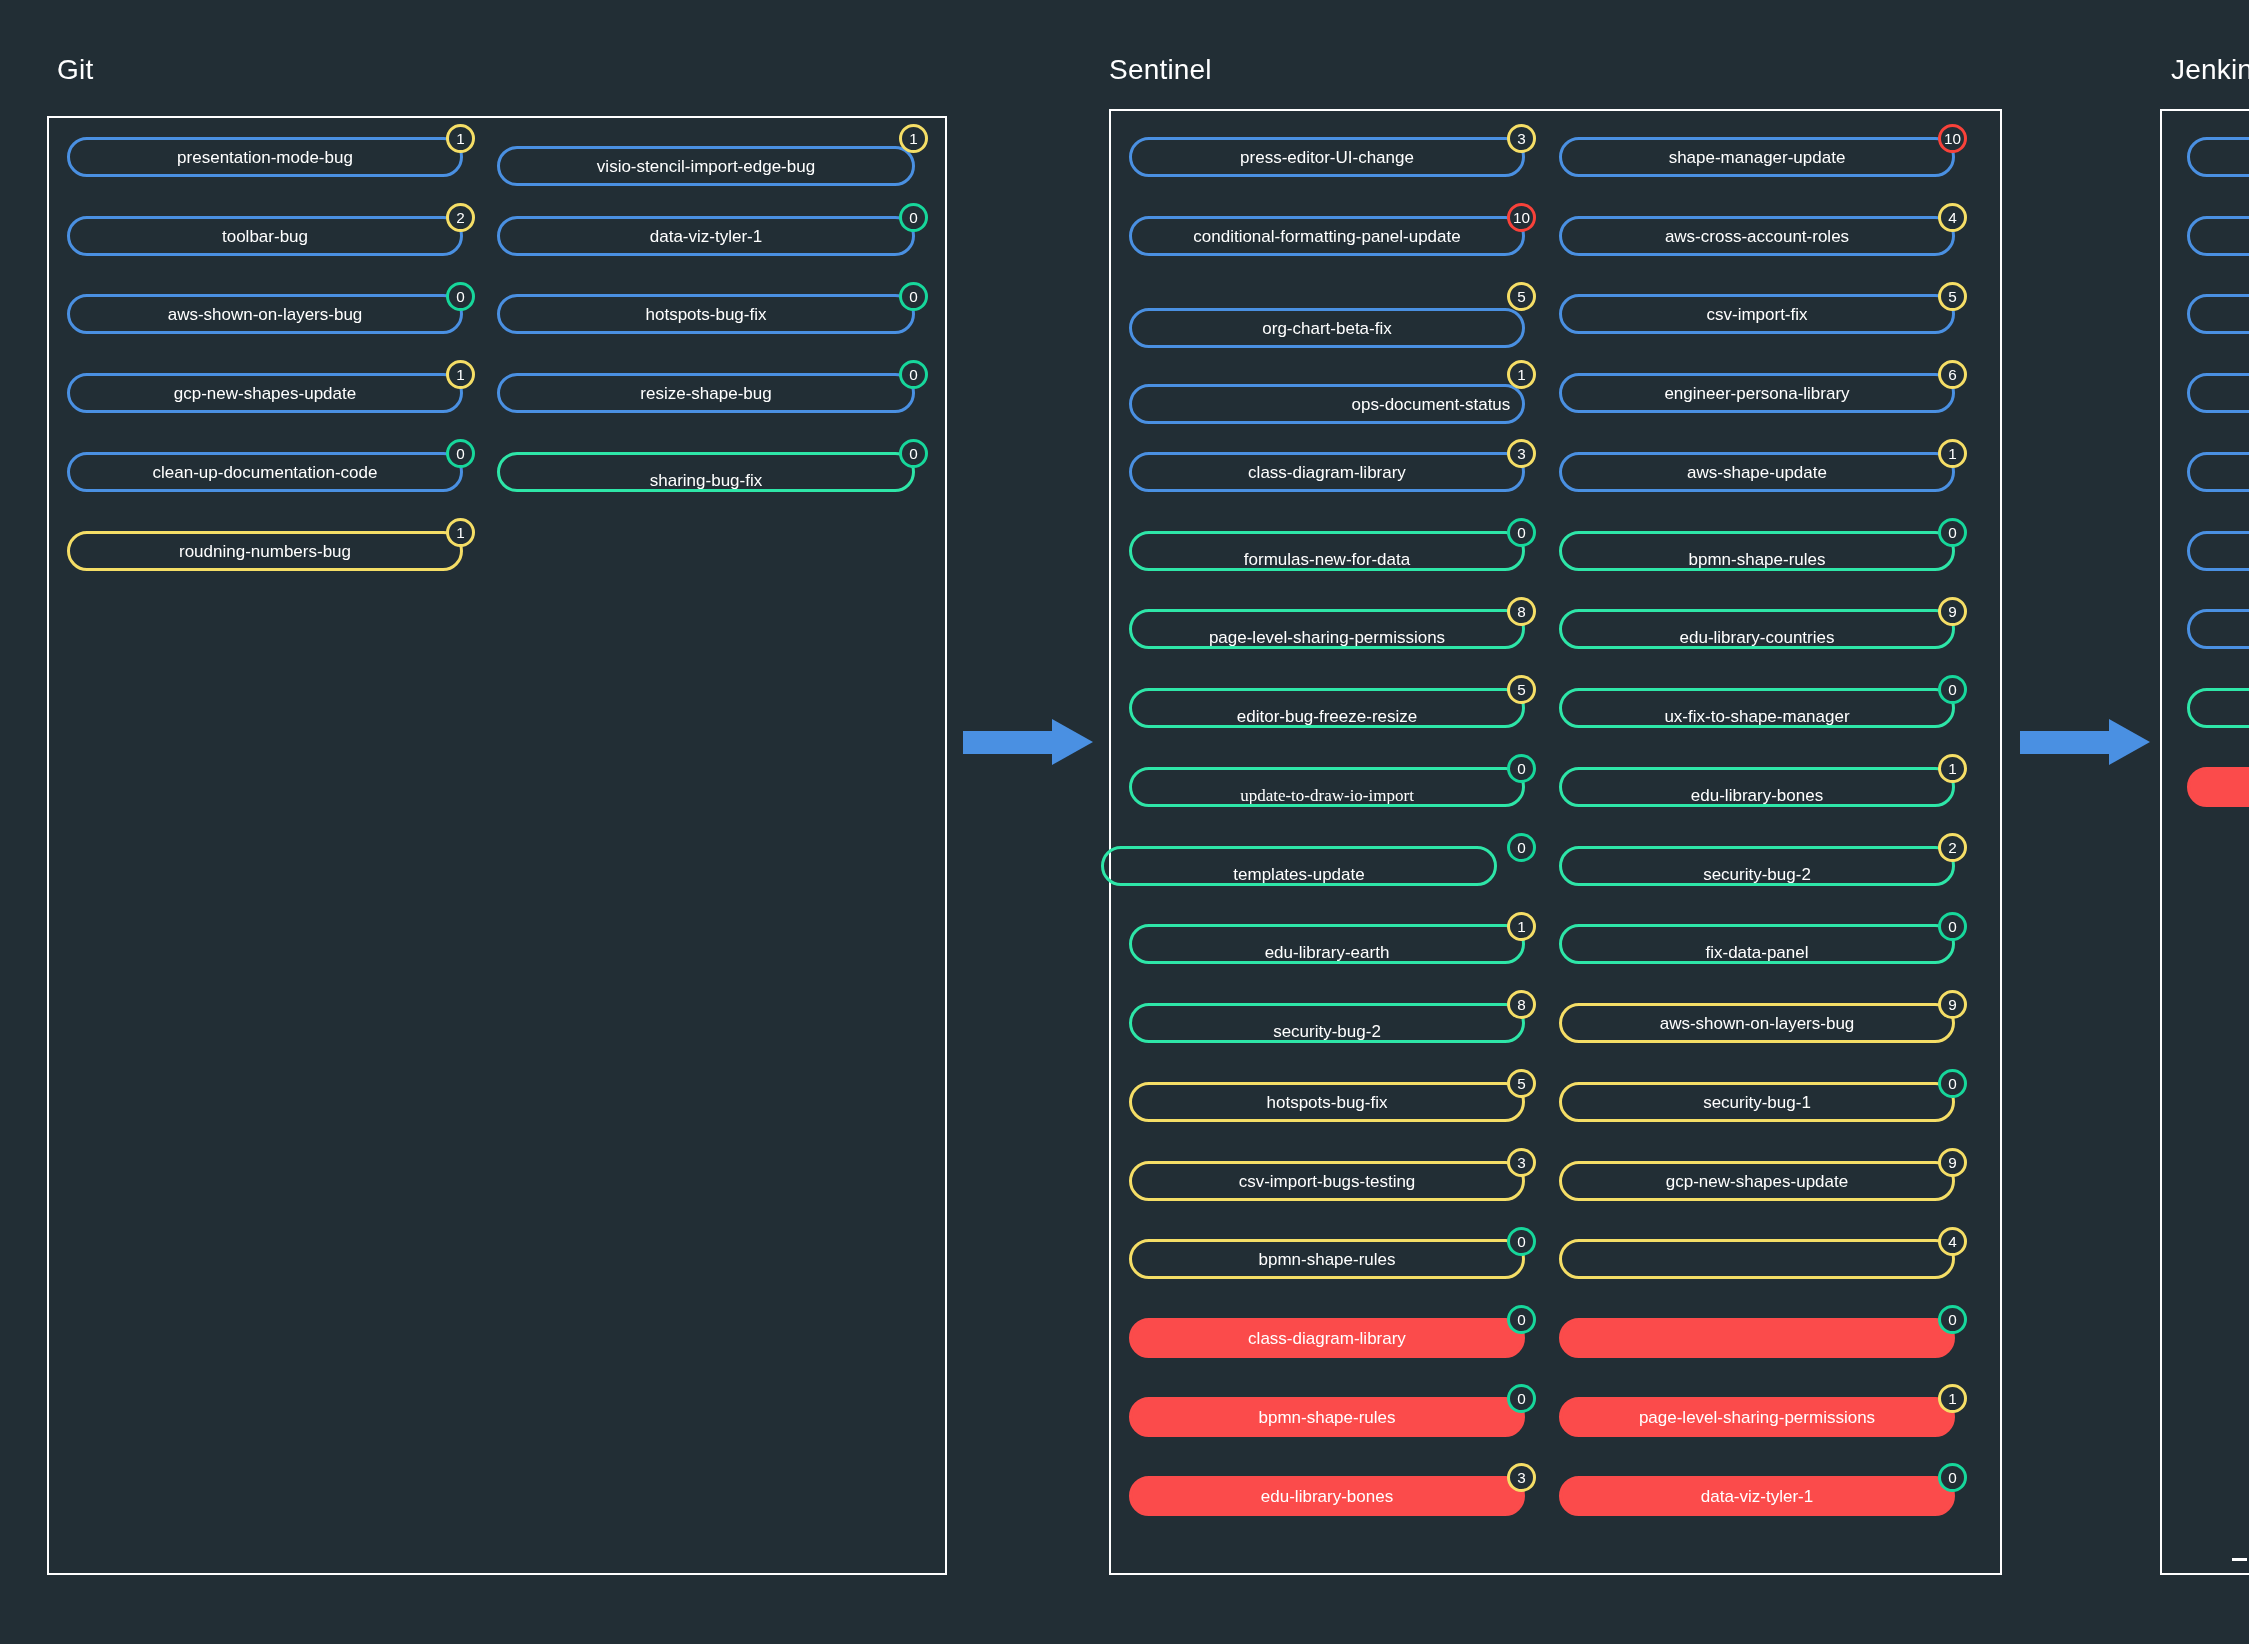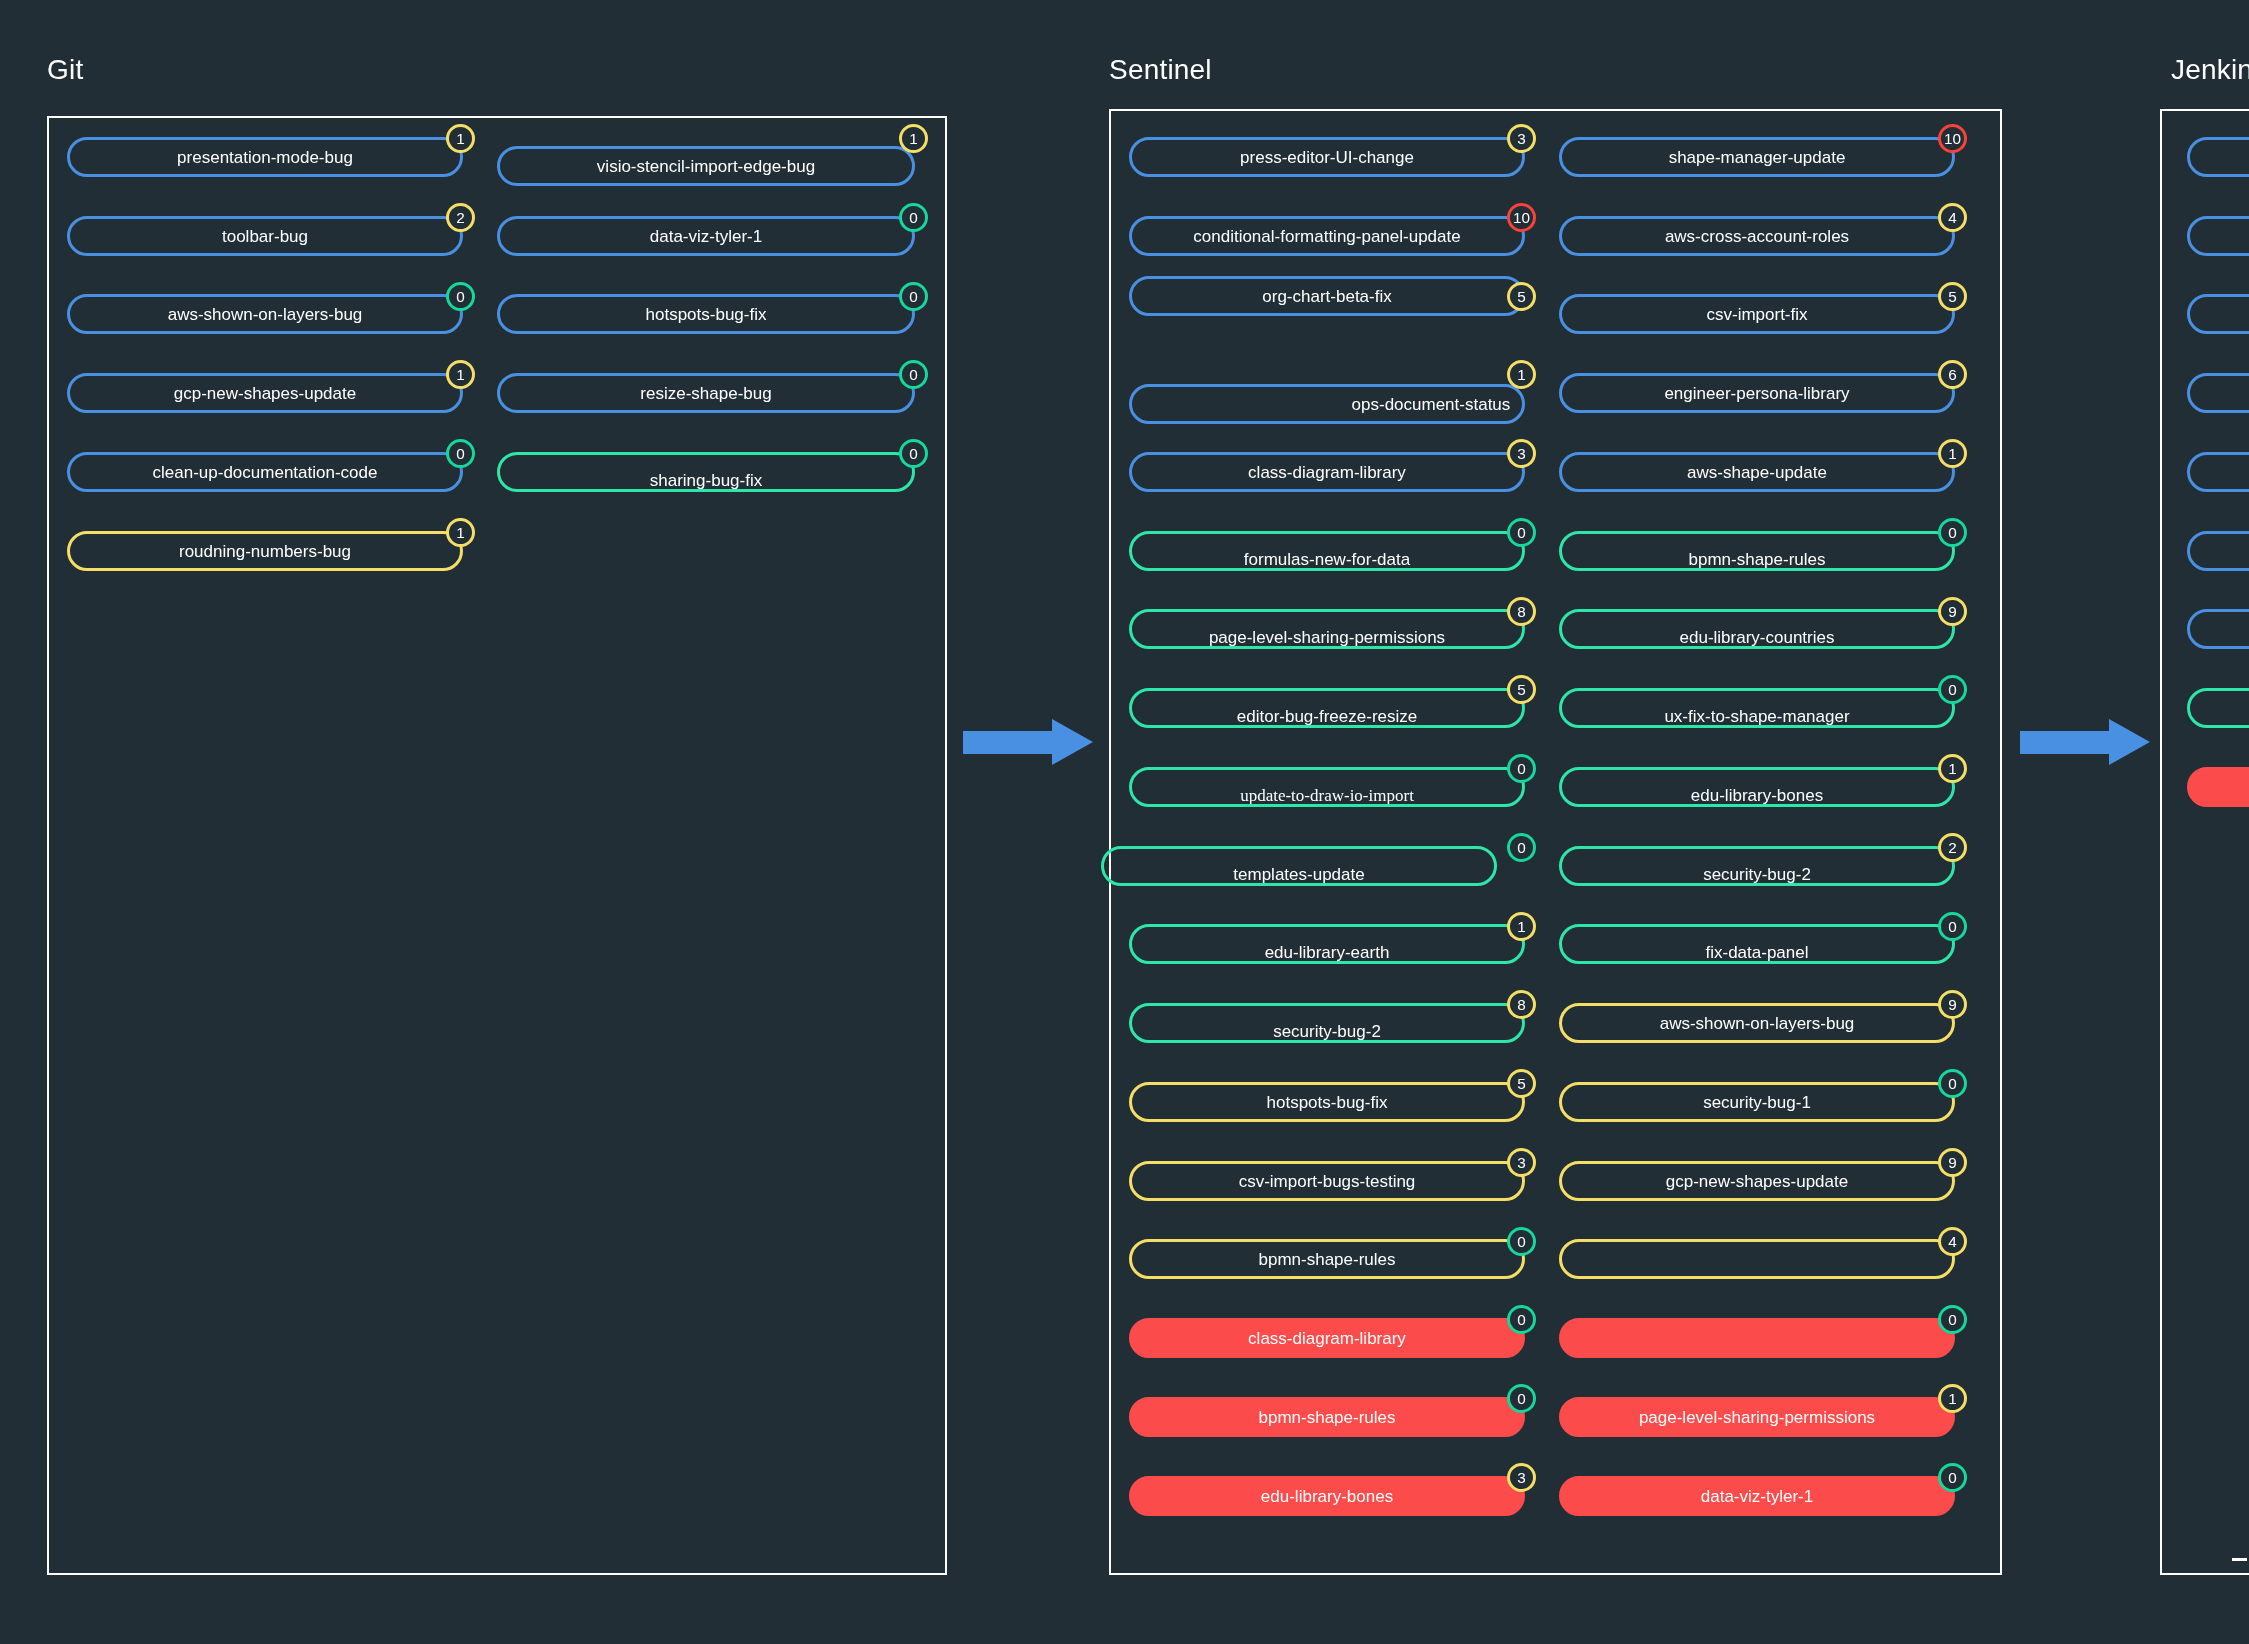--- a/index.html
+++ b/index.html
@@ -63,21 +63,21 @@
   }
 
   
   .wm{position:absolute;display:flex;align-items:center;}
   .wm-rule-cap{position:absolute;height:3.1px;background:#ffffff;width:15.3px;}
 </style>
 </head>
 <body>
 
 <div class="lane" id="lane-git">
-  <div class="lane-title" style="left:47px;top:56px;">Git</div>
+  <div class="lane-title" style="left:57px;top:56px;">Git</div>
   <div class="lane-frame" style="left:47px;top:116px;width:900px;height:1459px;"></div>
 </div>
 
 <div class="lane" id="lane-sentinel">
   <div class="lane-title" style="left:1109px;top:56px;">Sentinel</div>
   <div class="lane-frame" style="left:1109px;top:109px;width:893px;height:1466px;"></div>
 </div>
 
 <div class="lane" id="lane-jenkins">
   <div class="lane-title" style="left:2171px;top:56px;">Jenkins</div>
@@ -139,21 +139,21 @@
     </div>
     <div class="badge b-green" style="left: 899px; top: 439px;">0</div>
     <div class="card t-blue" style="left: 1129px; top: 137px; width: 396px;">
       <div class="card-label">press-editor-UI-change</div>
     </div>
     <div class="badge b-yellow" style="left: 1507px; top: 124px;">3</div>
     <div class="card t-blue" style="left: 1129px; top: 216px; width: 396px; align-items: center;">
       <div class="card-label">conditional-formatting-panel-update</div>
     </div>
     <div class="badge b-red" style="left: 1507px; top: 203px;">10</div>
-    <div class="card t-blue" style="left: 1129px; top: 276px; width: 396px; align-items: center;">
+    <div class="card t-blue" style="left: 1129px; top: 308px; width: 396px; align-items: center;">
       <div class="card-label">org-chart-beta-fix</div>
     </div>
     <div class="badge b-yellow" style="left: 1507px; top: 282px;">5</div>
     <div class="card t-blue" style="left: 1129px; top: 384px; width: 396px; justify-content: flex-end;">
       <div class="card-label">ops-document-status</div>
     </div>
     <div class="badge b-yellow" style="left: 1507px; top: 360px;">1</div>
     <div class="card t-blue" style="left: 1129px; top: 452px; width: 396px;">
       <div class="card-label">class-diagram-library</div>
     </div>

